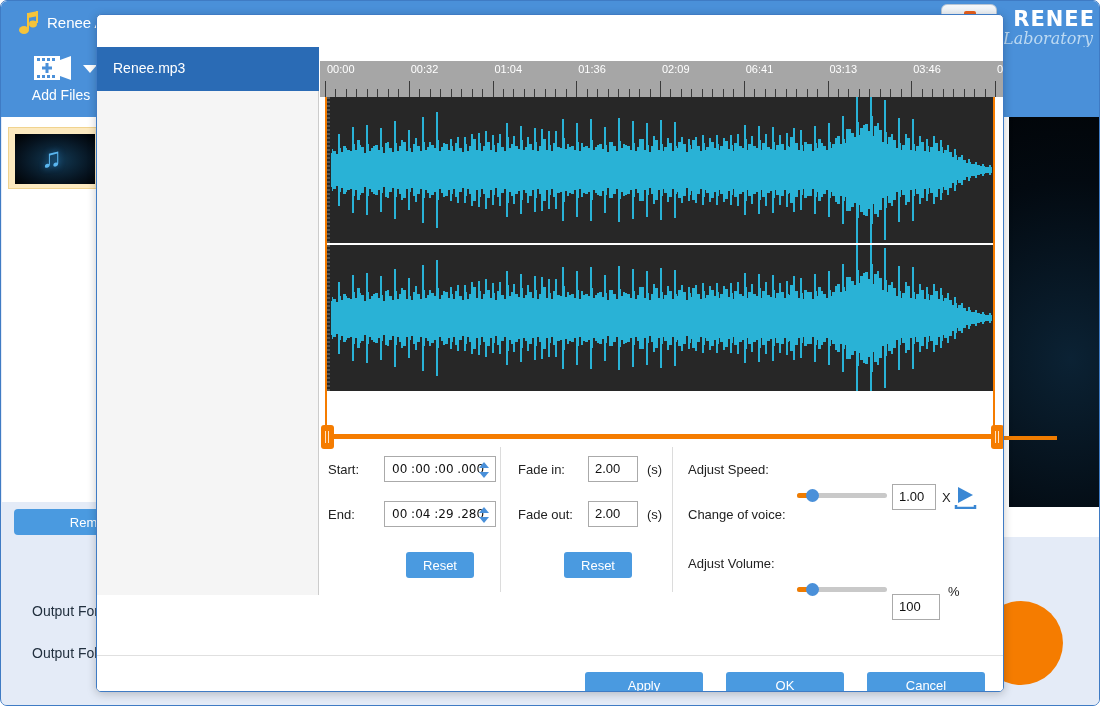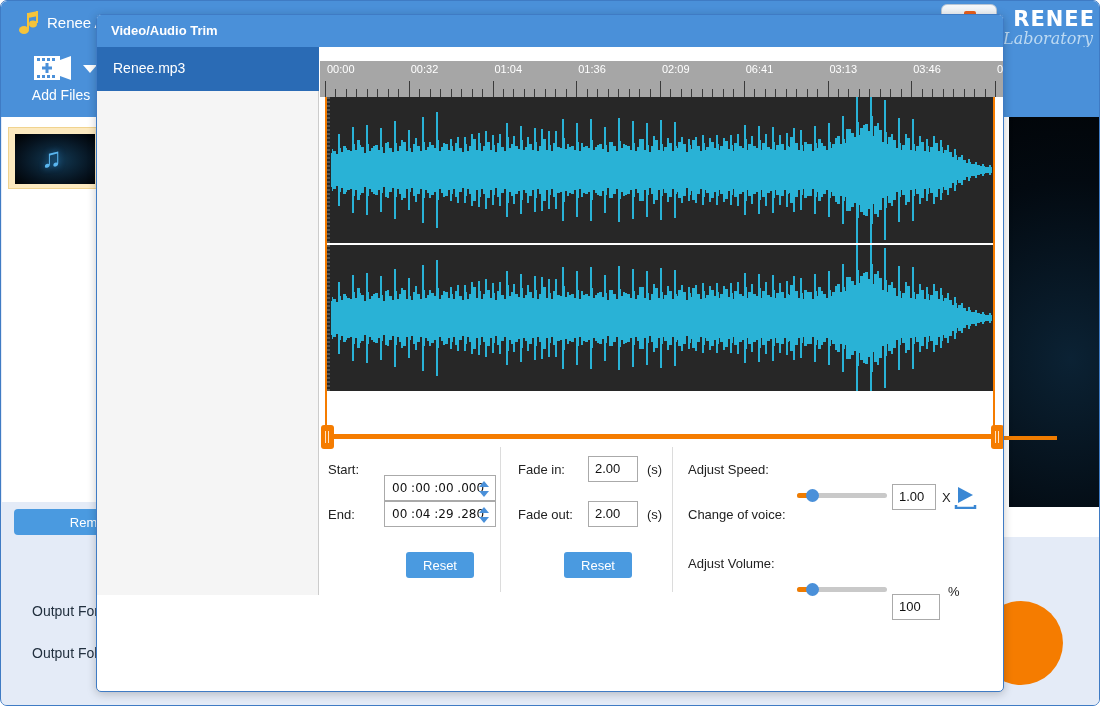--- a/index.html
+++ b/index.html
@@ -393,23 +393,20 @@
     <div class="app-bottom">
       <div class="out-format-label">Output Form</div>
       <div class="out-folder-label">Output Folde</div>
     </div>
     <div class="orange-circle"></div>
     <div class="convert-text">n</div>
   </div>
 
   <div class="dialog">
 
-    <div class="dialog-titlebar">
-      <div class="dialog-title">Video/Audio Trim</div>
-    </div>
 
     <div class="dialog-left">
       <div class="dialog-file-row">
         <div class="dialog-file-name">Renee.mp3</div>
       </div>
     </div>
 
     <div class="editor">
 
       <div class="ruler" id="ruler">
@@ -1262,21 +1259,21 @@
       </div>
       <div class="sel-handle r">
         <div class="handle-line" style="left:4px"></div>
         <div class="handle-line" style="left:7px"></div>
       </div>
 
       <div class="ctrl-divider" style="left:180px"></div>
       <div class="ctrl-divider" style="left:352px"></div>
 
       <div class="ctrl-label" style="left:8px; top:415px">Start:</div>
-      <div class="time-field" style="left:64px; top:428px">
+      <div class="time-field" style="left:64px; top:409px">
         <div class="time-value">00 :00 :00 .000</div>
         <div class="spin">
           <div class="spin-up"></div>
           <div class="spin-dn"></div>
         </div>
       </div>
 
       <div class="ctrl-label" style="left:8px; top:460px">End:</div>
       <div class="time-field" style="left:64px; top:454px">
         <div class="time-value">00 :04 :29 .280</div>
@@ -1316,15 +1313,20 @@
       <div class="ctrl-label" style="left:368px; top:509px">Adjust Volume:</div>
       <div class="slider-track" style="left:477px; top:540px">
         <div class="slider-fill"></div>
         <div class="slider-thumb" style="left:9px"></div>
       </div>
       <div class="num-field" style="left:572px; top:547px; width:48px">100</div>
       <div class="unit" style="left:628px; top:537px">%</div>
     </div>
 
 
+    <div class="dialog-footer">
+      <button class="footer-btn" style="left:488px">Apply</button>
+      <button class="footer-btn" style="left:629px">OK</button>
+      <button class="footer-btn" style="left:770px">Cancel</button>
+    </div>
 
   </div>
 </div>
 
 </body></html>

